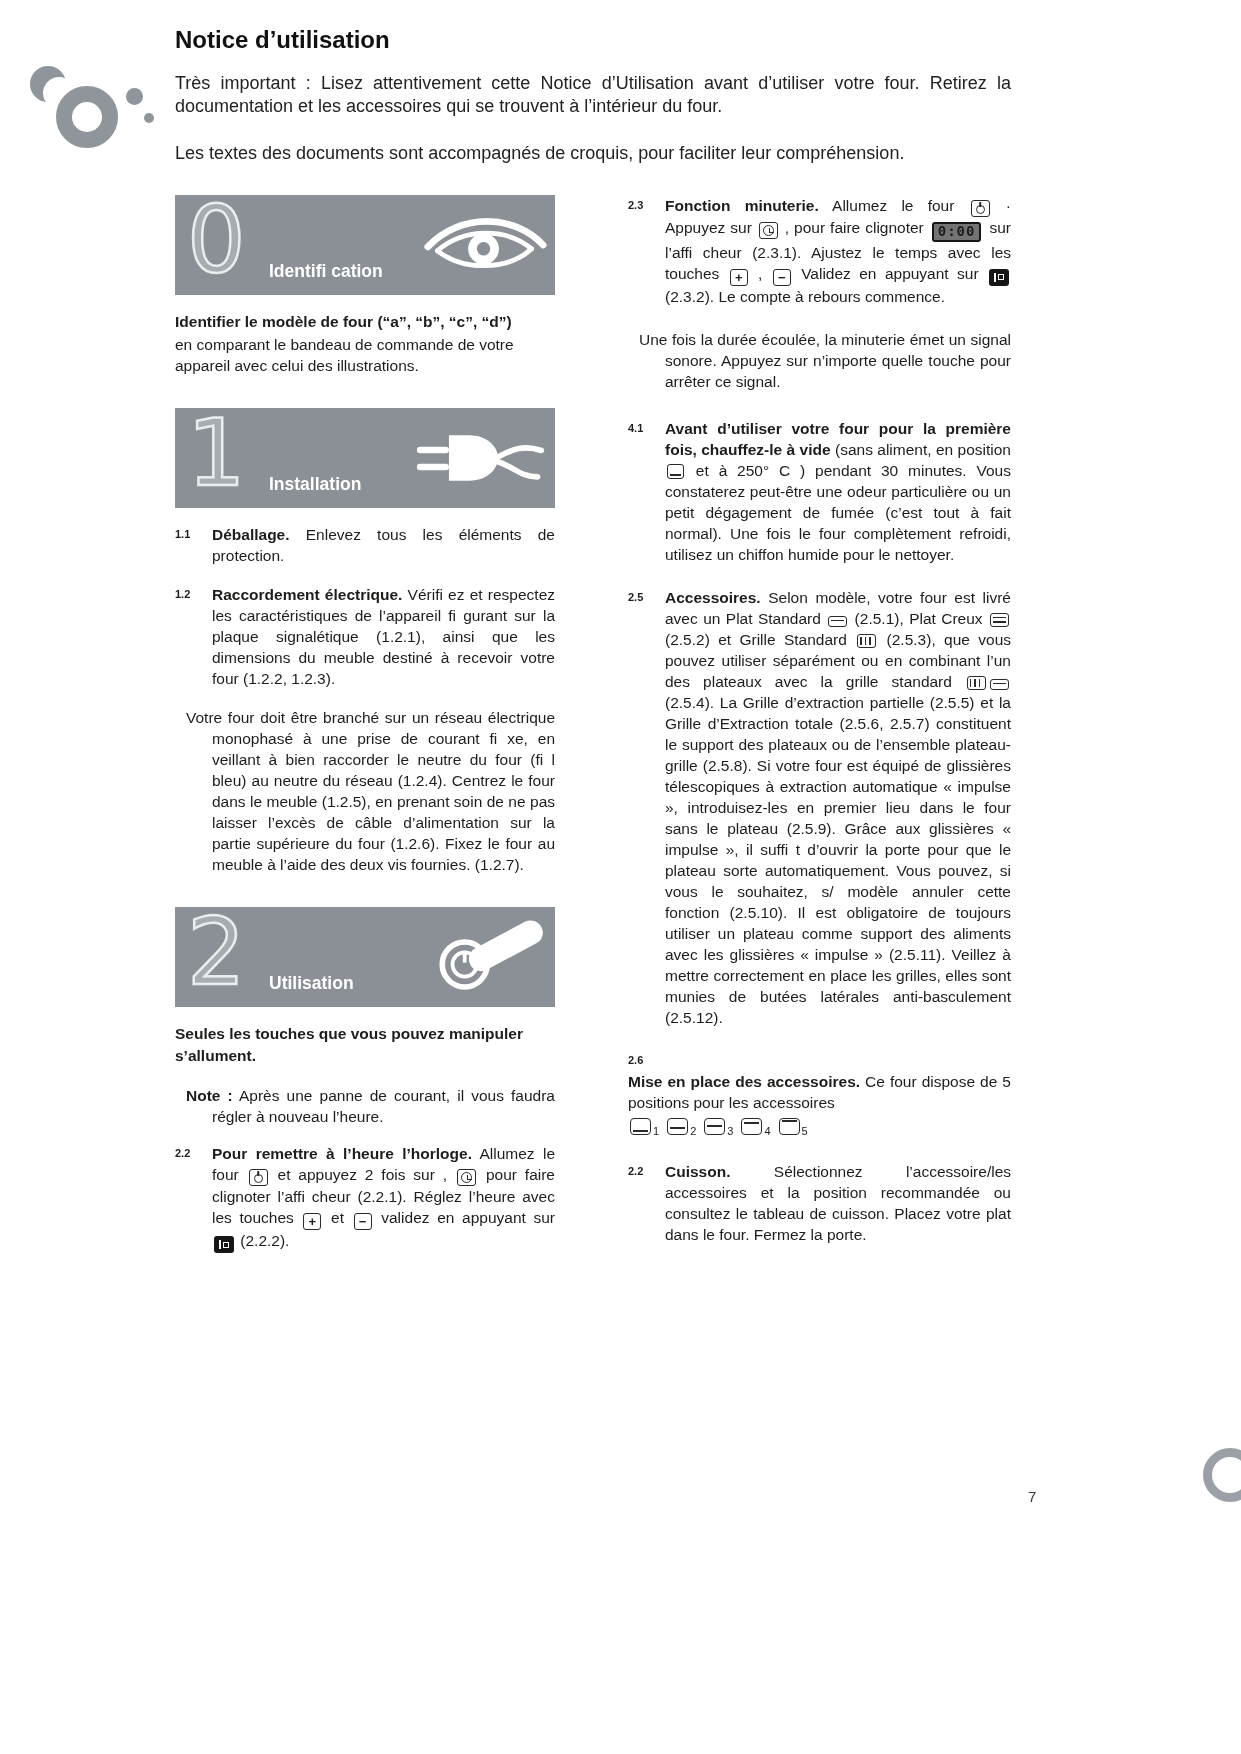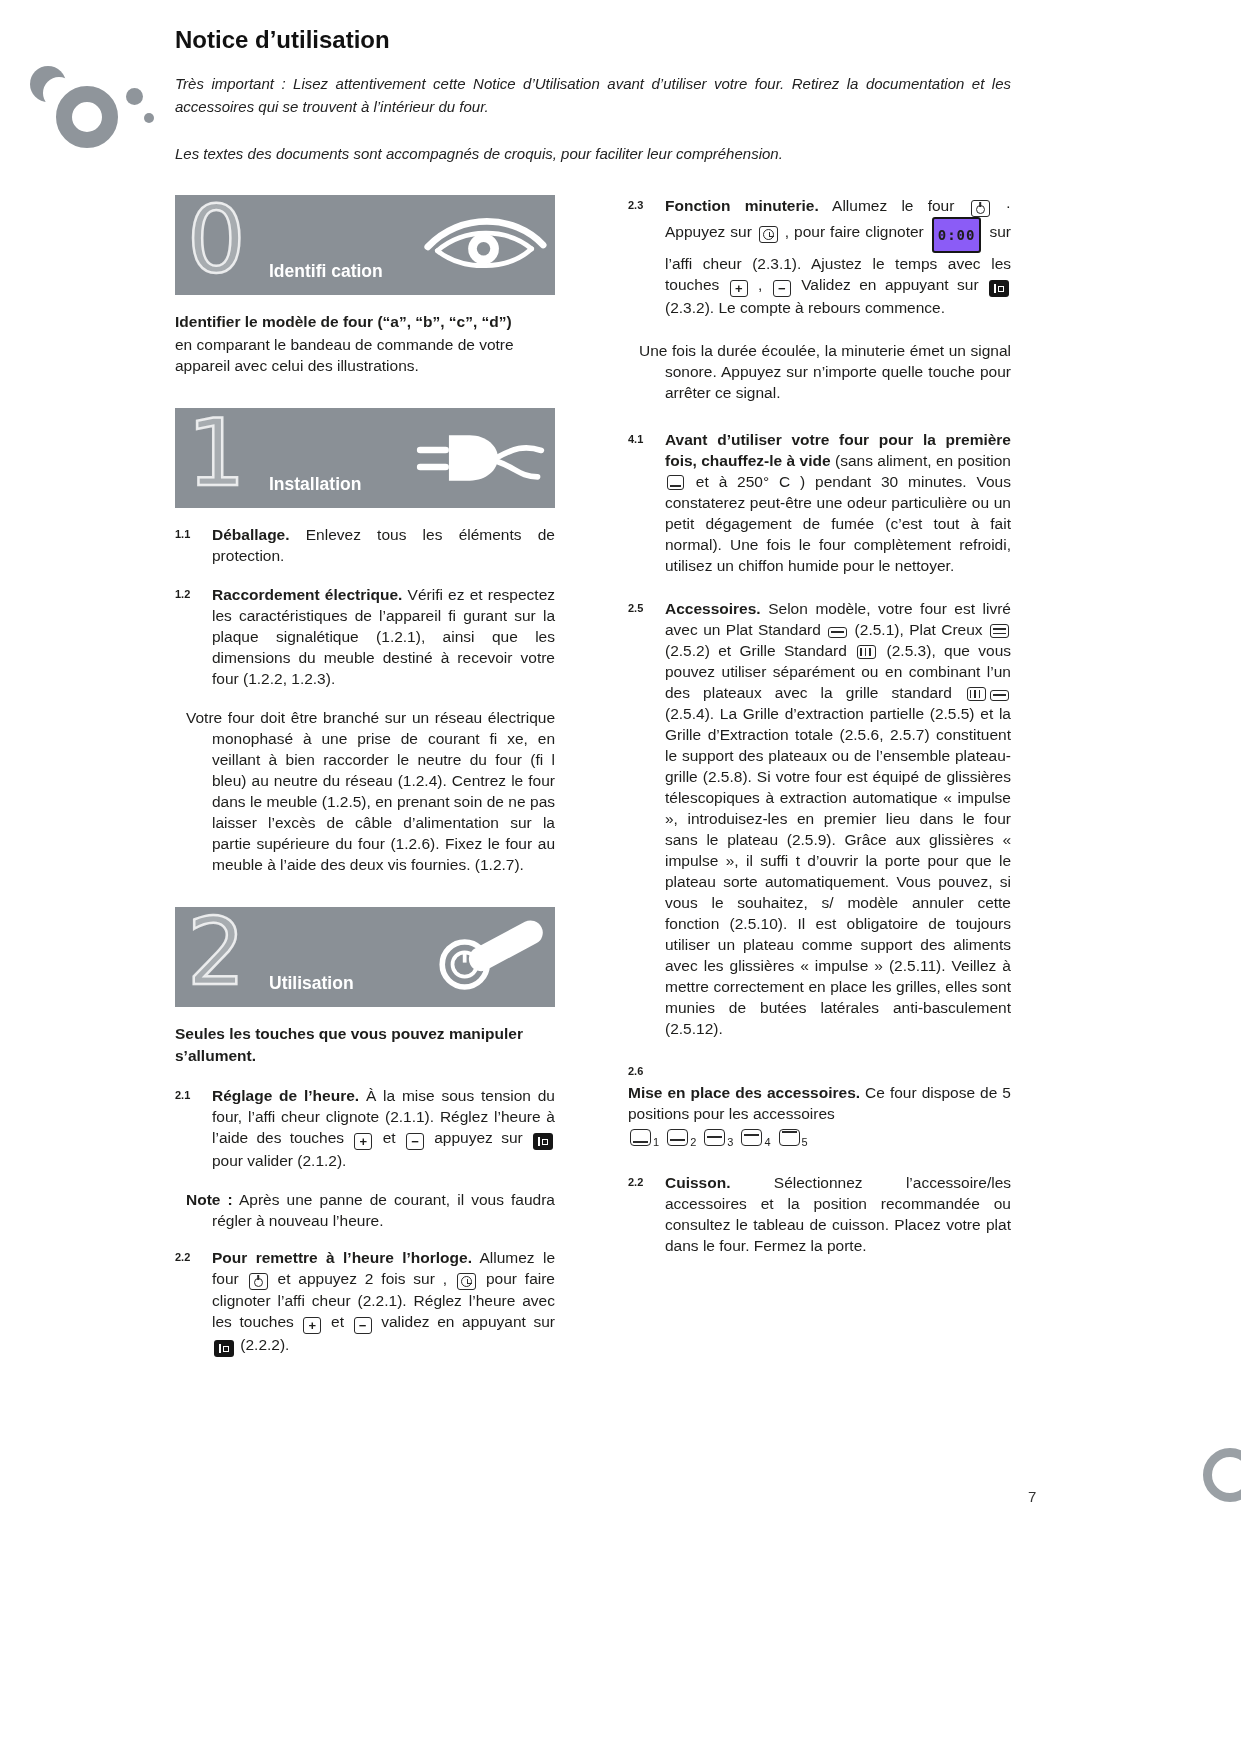--- a/index.html
+++ b/index.html
@@ -2,21 +2,21 @@
 <html style="--banner: #8a9096; --text: #1d1d1b;"><head>
 <meta charset="utf-8">
 <style>
   html,body{margin:0;padding:0;background:#e8e8e8;}
   .page{position:relative;width:1241px;height:1754px;margin:0 auto;background:#ffffff;
         font-family:"Liberation Sans","DejaVu Sans",sans-serif;color:#1d1d1b;overflow:hidden;}
   .content{position:absolute;left:175px;top:0;width:836px;}
 
   .lang{margin-top:62px;text-align:right;font-size:17px;letter-spacing:7px;color:#3a3a3a;font-weight:bold;}
   h1.title{margin:26px 0 0;font-size:24px;font-weight:bold;color:#111;}
-  .intro{font-style:italic;font-size:15px;line-height:23px;text-align:justify;margin:18px 0 0;color:#222;}
+  .intro{font-size:18px;line-height:23px;text-align:justify;margin:18px 0 0;color:#222;}
   .intro + .intro{margin-top:24px;}
 
   .cols{display:flex;gap:73px;margin-top:30px;align-items:flex-start;}
   .col-left{width:380px;}
   .col-right{width:383px;}
 
   
   .banner{position:relative;height:100px;background:var(--banner,#8a9096);margin:32px 0 16px;}
   .banner.first{margin-top:0;}
   .bnum{position:absolute;left:12px;top:2px;font-size:92px;line-height:.95;font-family:"DejaVu Sans",sans-serif;
@@ -42,22 +42,22 @@
         font-weight:bold;font-size:13px;line-height:1;margin:0 2px;background:#fff;}
   .ico-validate{width:20px;height:17px;background:#161616;border-radius:3px;margin:0 2px;gap:2px;}
   .ico-validate::before{content:"";width:2px;height:9px;background:#fff;}
   .ico-validate::after{content:"";width:6px;height:6px;border:1.6px solid #fff;box-sizing:border-box;}
   .ico-power{width:19px;height:17px;border:1.6px solid #2a2a2a;border-radius:3px;margin:0 2px;position:relative;}
   .ico-power::before{content:"";width:9px;height:9px;border:1.6px solid #2a2a2a;border-radius:50%;box-sizing:border-box;margin-top:2px;}
   .ico-power::after{content:"";position:absolute;top:1px;left:50%;transform:translateX(-50%);width:1.6px;height:5px;background:#2a2a2a;}
   .ico-clock{width:19px;height:17px;border:1.6px solid #2a2a2a;border-radius:3px;margin:0 2px;position:relative;}
   .ico-clock::before{content:"";width:11px;height:11px;border:1.5px solid #2a2a2a;border-radius:50%;box-sizing:border-box;}
   .ico-clock::after{content:"";position:absolute;top:5px;left:9px;width:4px;height:4px;border-left:1.5px solid #2a2a2a;border-bottom:1.5px solid #2a2a2a;}
-  .ico-display{height:36px;padding:0 4px;border:2px solid #161616;border-radius:3px;margin:0 3px;
-        font-family:"DejaVu Sans Mono",monospace;font-weight:bold;font-size:14px;letter-spacing:1px;background:#8b5cf6;}
+  .ico-display{height:20px;padding:0 4px;border:2px solid #161616;border-radius:3px;margin:0 3px;
+        font-family:"DejaVu Sans Mono",monospace;font-weight:bold;font-size:14px;letter-spacing:1px;background:#737373;}
   .ico-shelf{width:17px;height:15px;border:1.6px solid #2a2a2a;border-radius:3px;position:relative;margin:0 2px;}
   .ico-shelf::after{content:"";position:absolute;left:2px;right:2px;bottom:2px;height:1.6px;background:#2a2a2a;}
   .ico-tray{width:19px;height:11px;border:1.6px solid #2a2a2a;border-radius:3px;position:relative;margin:0 2px;}
   .ico-tray::after{content:"";position:absolute;left:2px;right:2px;top:3px;height:1.5px;background:#2a2a2a;}
   .ico-tray-deep{width:19px;height:14px;border:1.6px solid #2a2a2a;border-radius:3px;position:relative;margin:0 2px;}
   .ico-tray-deep::after{content:"";position:absolute;left:2px;right:2px;top:3px;height:1.5px;background:#2a2a2a;}
   .ico-tray-deep::before{content:"";position:absolute;left:2px;right:2px;bottom:3px;height:1.5px;background:#2a2a2a;}
   .ico-grill{width:19px;height:14px;border:1.6px solid #2a2a2a;border-radius:3px;margin:0 2px;padding:2px;
         background-image:repeating-linear-gradient(90deg,#2a2a2a 0 1.5px,transparent 1.5px 4.5px);
         background-origin:content-box;background-clip:content-box;}
@@ -151,24 +151,20 @@
           <svg class="bimg" viewBox="0 0 124 84" width="116" height="78">
             <circle cx="36" cy="50" r="24" stroke="#fff" stroke-width="6" fill="none"></circle>
             <circle cx="36" cy="50" r="13" stroke="#fff" stroke-width="4" fill="none"></circle>
             <line x1="36" y1="36" x2="36" y2="48" stroke="#fff" stroke-width="4"></line>
             <rect x="37" y="17" width="86" height="26" rx="13" fill="#fff" transform="rotate(-28 80 30)"></rect>
           </svg>
         </div>
 
         <p class="lead">Seules les touches que vous pouvez manipuler s’allument.</p>
 
-        <div class="item">
-          <span class="inum">2.1</span>
-          <p class="ibody"><b class="ititle">Réglage de l’heure.</b> <span>À la mise sous tension du four, l’affi cheur clignote (2.1.1). Réglez l’heure à l’aide des touches <span class="ico ico-plus">+</span> et <span class="ico ico-minus">−</span> appuyez sur <span class="ico ico-validate"></span> pour valider (2.1.2).</span></p>
-        </div>
 
         <p class="para hang" style="margin-bottom:16px;"><span><b>Note :</b> Après une panne de courant, il vous faudra régler à nouveau l’heure.</span></p>
 
         <div class="item">
           <span class="inum">2.2</span>
           <p class="ibody"><b class="ititle">Pour remettre à l’heure l’horloge.</b> <span>Allumez le four <span class="ico ico-power"></span> et appuyez 2 fois sur , <span class="ico ico-clock"></span> pour faire clignoter l’affi cheur (2.2.1). Réglez l’heure avec les touches <span class="ico ico-plus">+</span> et <span class="ico ico-minus">−</span> validez en appuyant sur <span class="ico ico-validate"></span> (2.2.2).</span></p>
         </div>
 
       </div>
 

